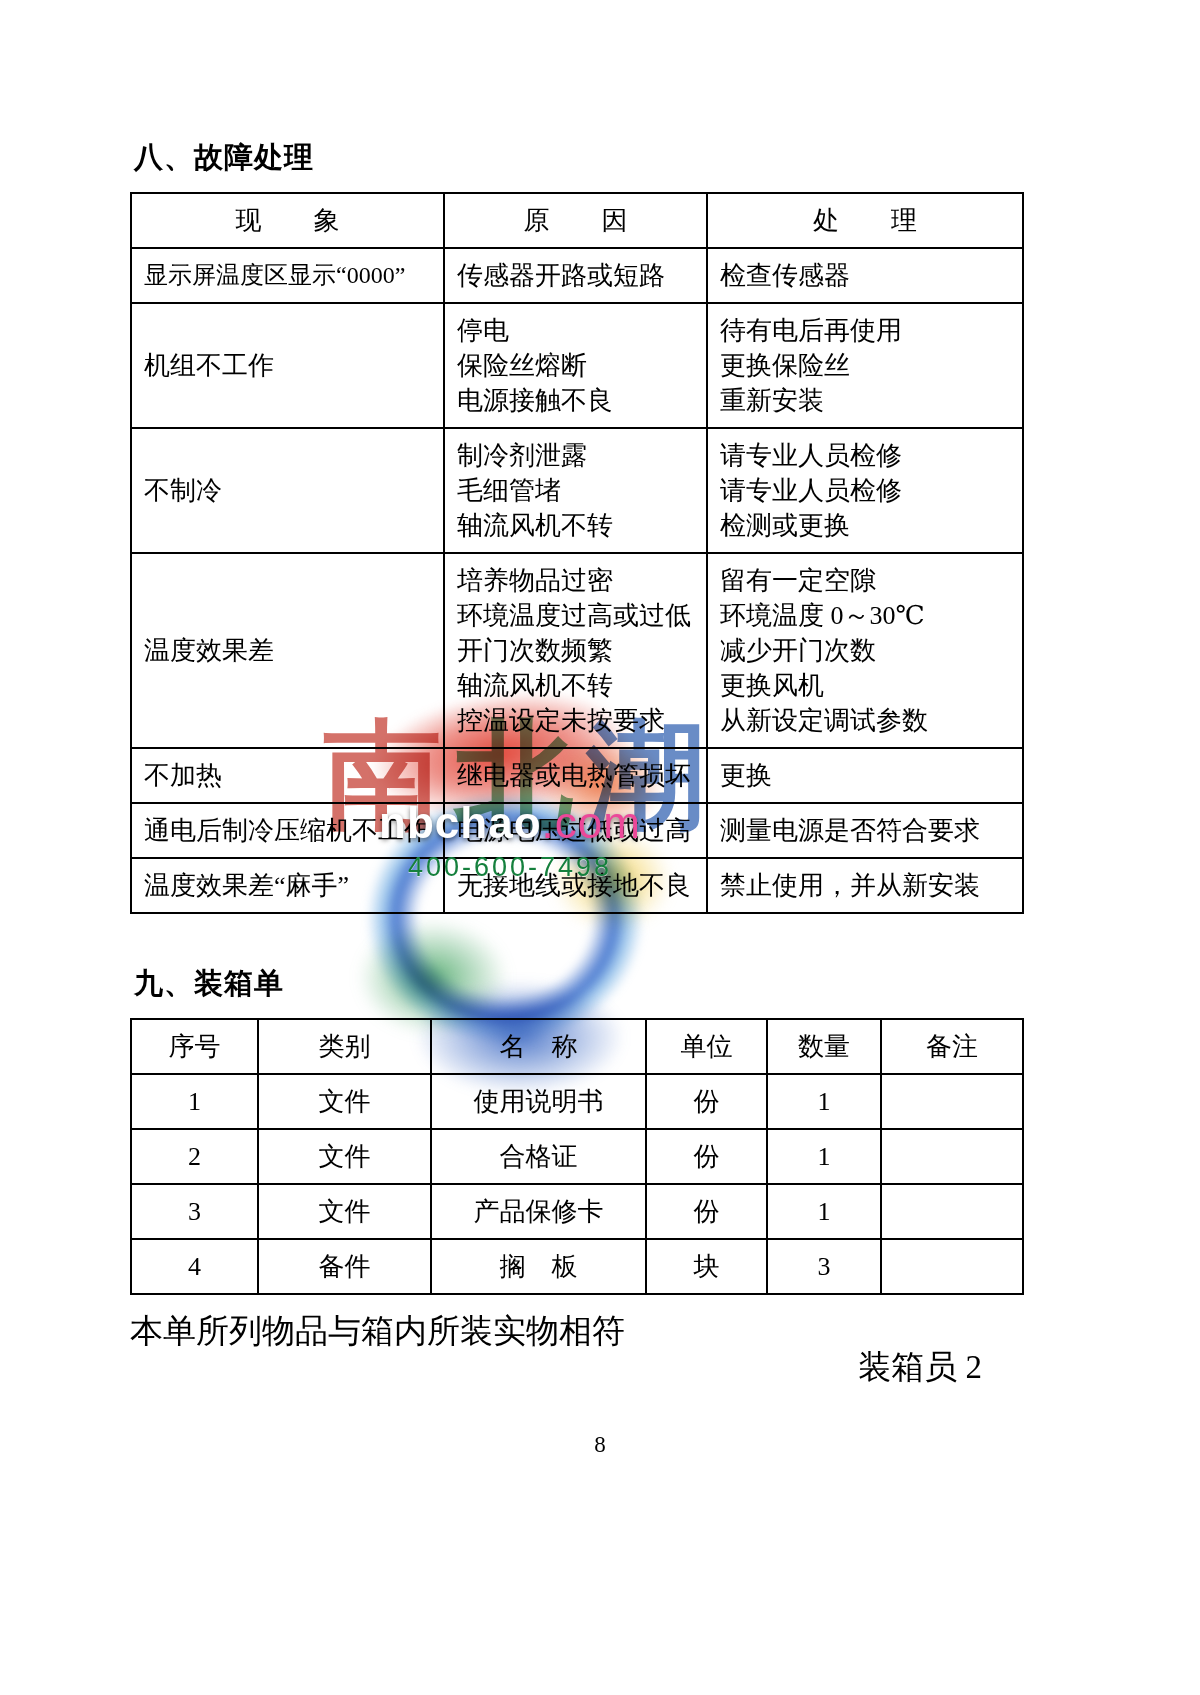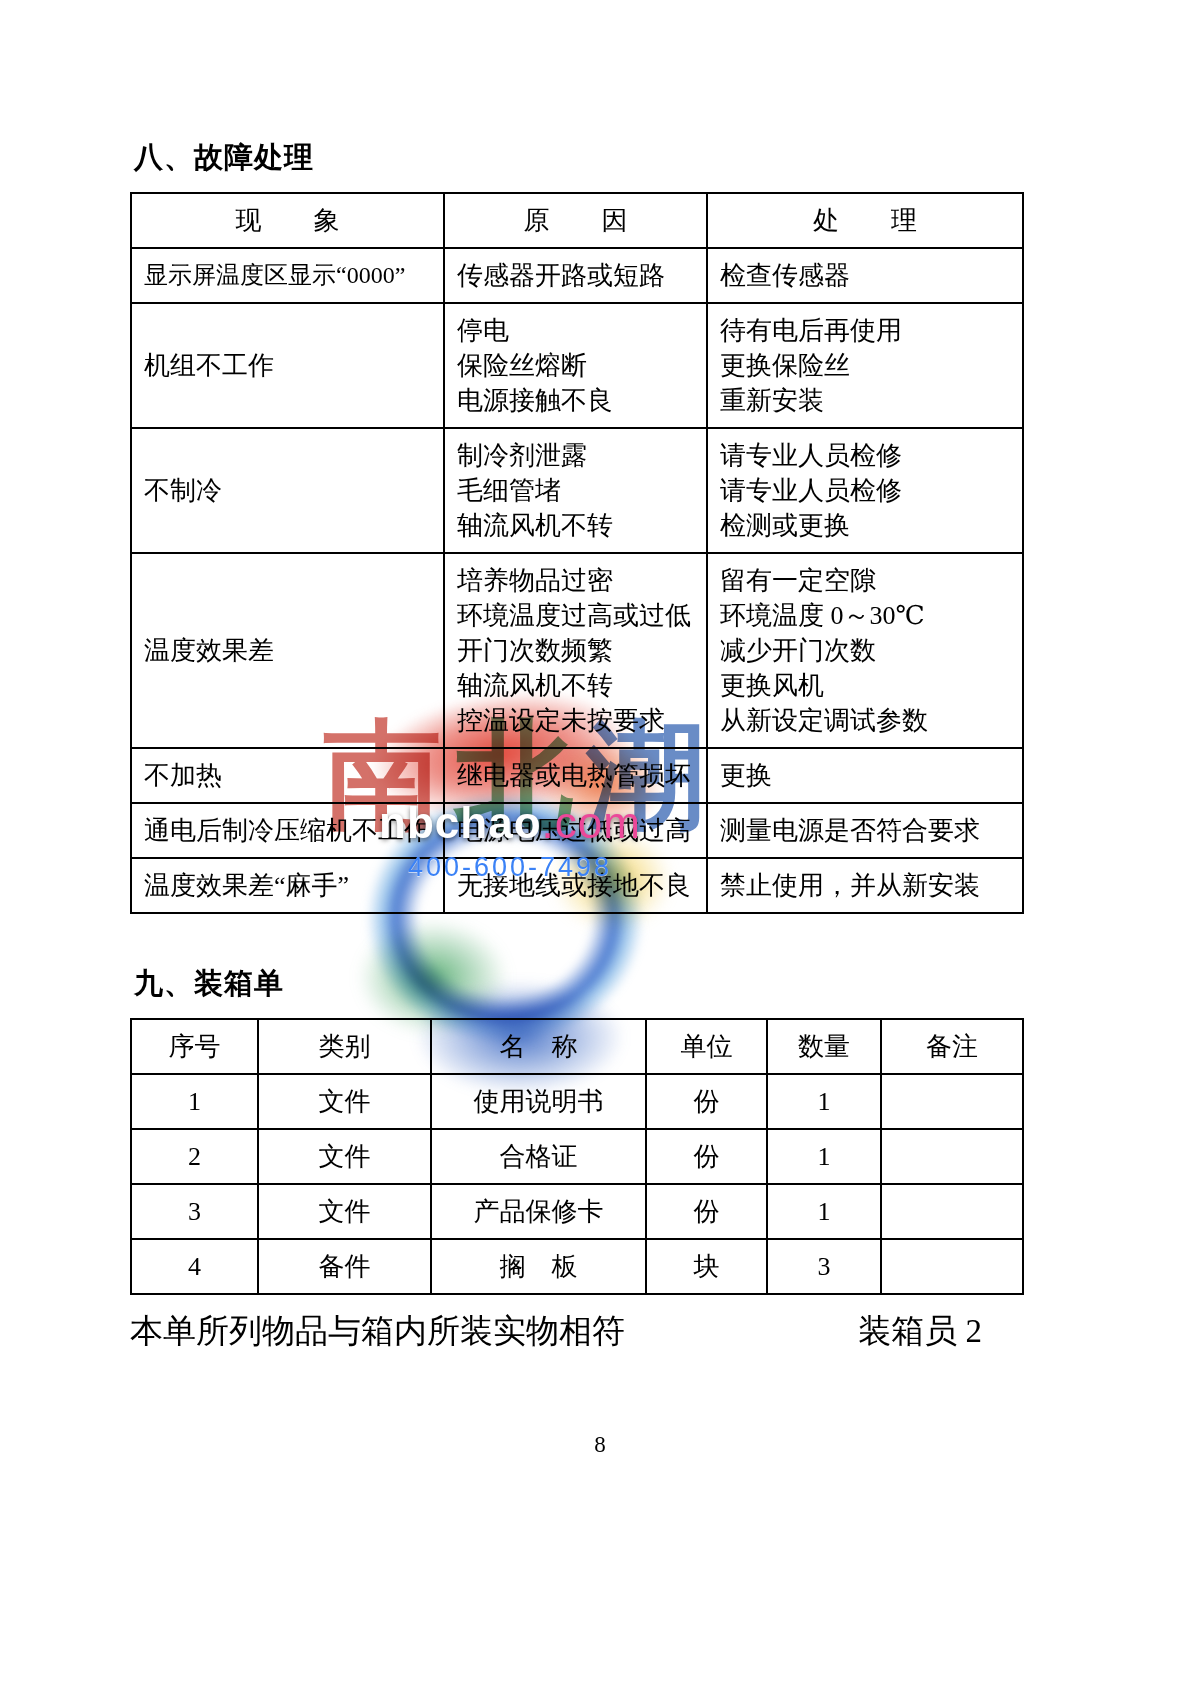--- a/index.html
+++ b/index.html
@@ -34,21 +34,21 @@
   .doc th { text-align: center; }
   .fault td { text-align: left; }
   .fault .tight { white-space: nowrap; font-size: 24px; }
   .packing td { text-align: center; }
   .footer-line {
     display: flex;
     justify-content: space-between;
     margin-top: 14px;
     font-size: 33px;
   }
-  .footer-line .right { padding-right: 40px; }
+  .footer-line .right { padding-right: 40px; margin-top: 36px; }
   .page-num {
     position: absolute;
     top: 1432px;
     left: 0;
     width: 100%;
     text-align: center;
     font-size: 23px;
   }
 
   
@@ -75,21 +75,21 @@
     font-family: "Liberation Sans", "DejaVu Sans", sans-serif;
     font-weight: bold; font-size: 44px; color: #ffffff;
     text-shadow: 0 2px 5px rgba(0,0,0,.5);
     letter-spacing: 1px;
   }
   .wm-site .suffix { font-weight: normal; color: #ec4899; }
   .wm-phone {
     position: absolute; left: 0; top: 172px; width: 100%;
     text-align: center;
     font-family: "Liberation Sans", "DejaVu Sans", sans-serif;
-    font-size: 27px; color: #3b82f6; letter-spacing: 3px;
+    font-size: 27px; color: #15803d; letter-spacing: 3px;
     text-shadow: 0 1px 0 rgba(255,255,255,.6);
   }
 </style>
 </head>
 <body>
 
 <div class="page">
 
   <div class="content">
 

